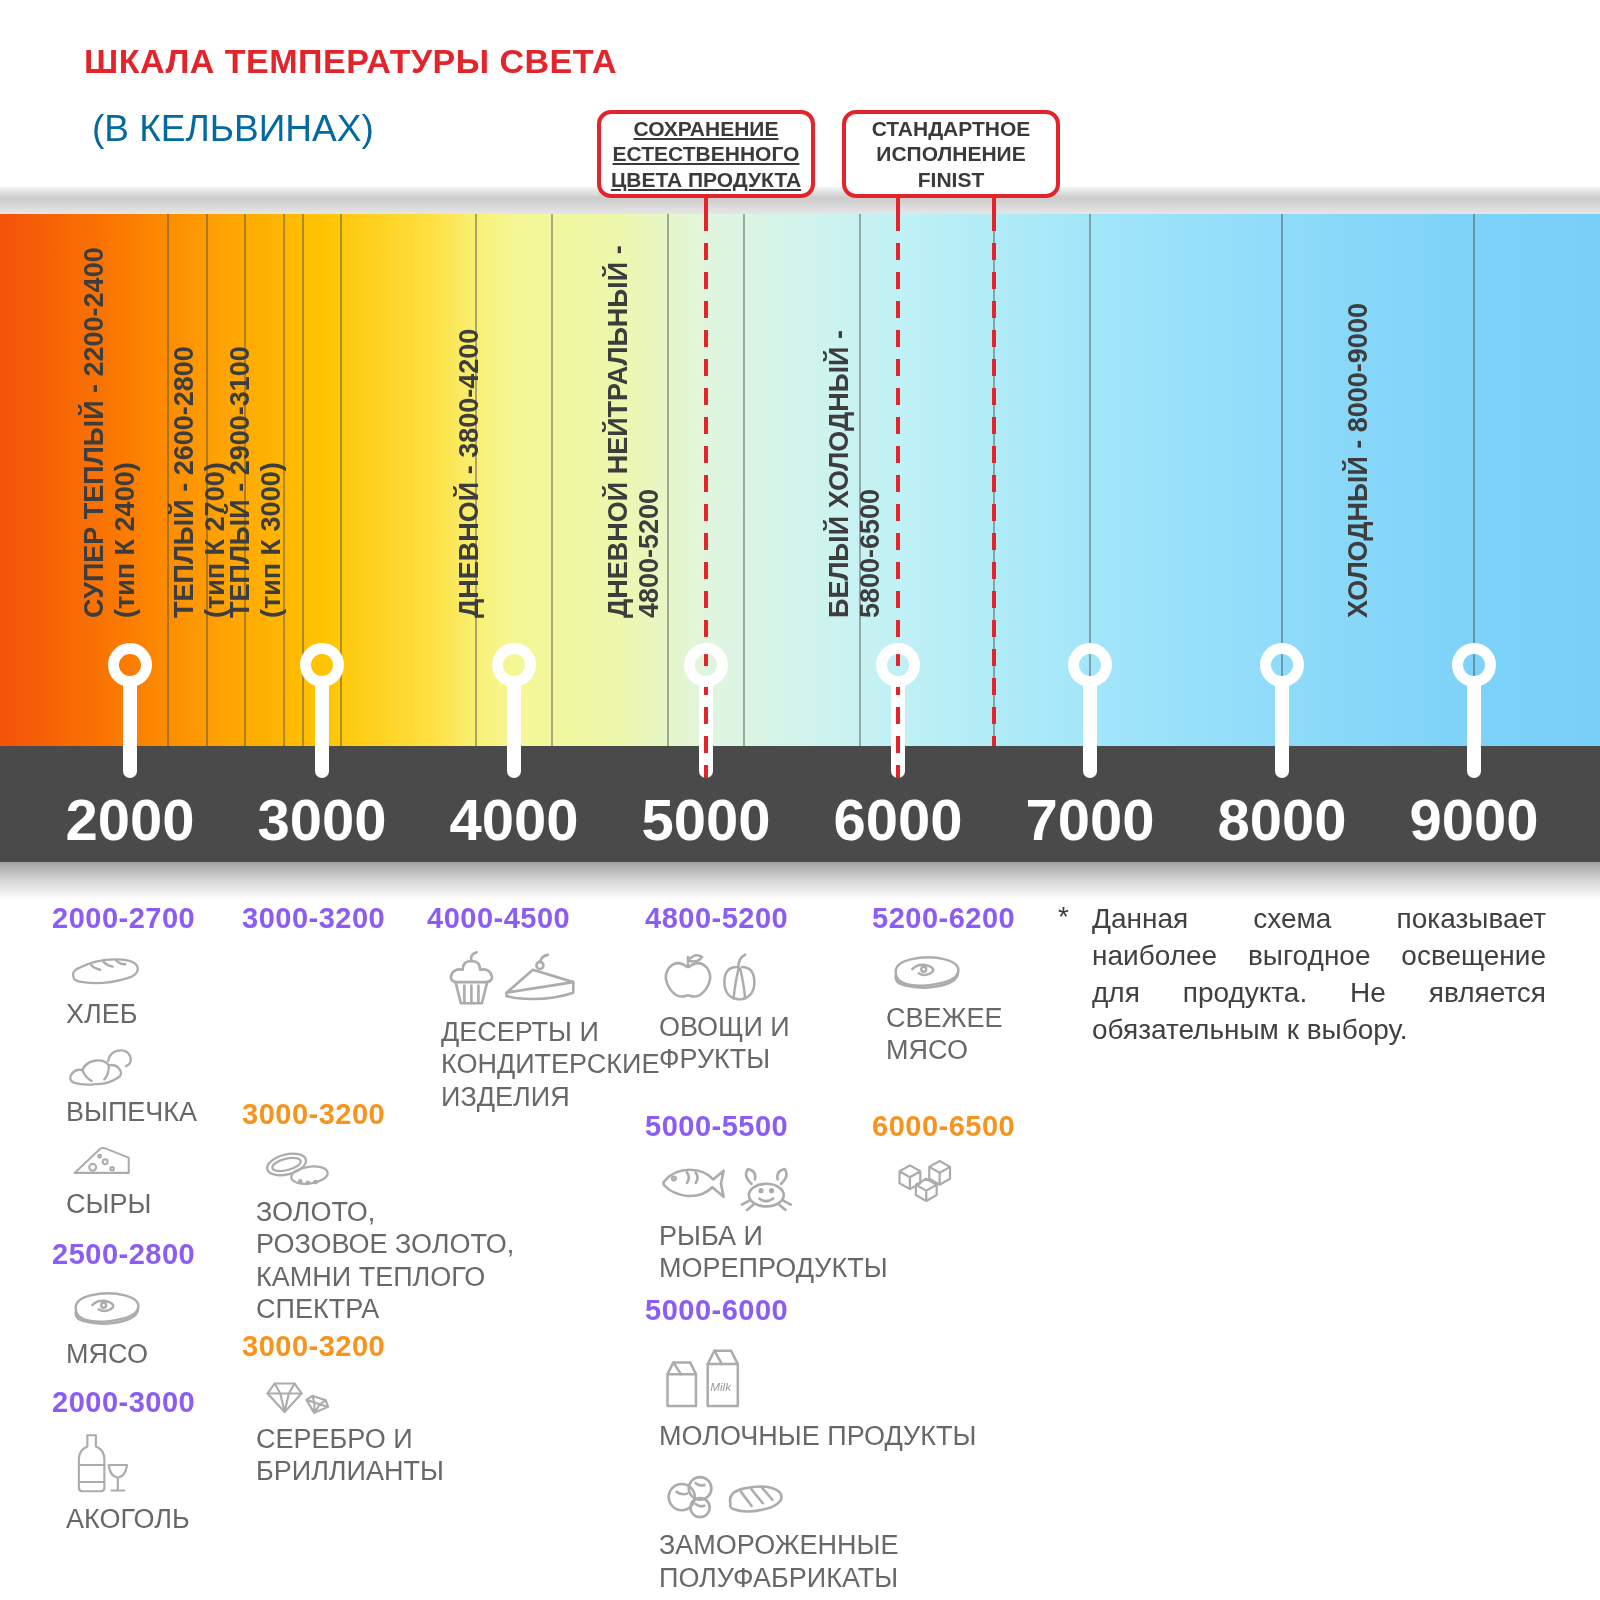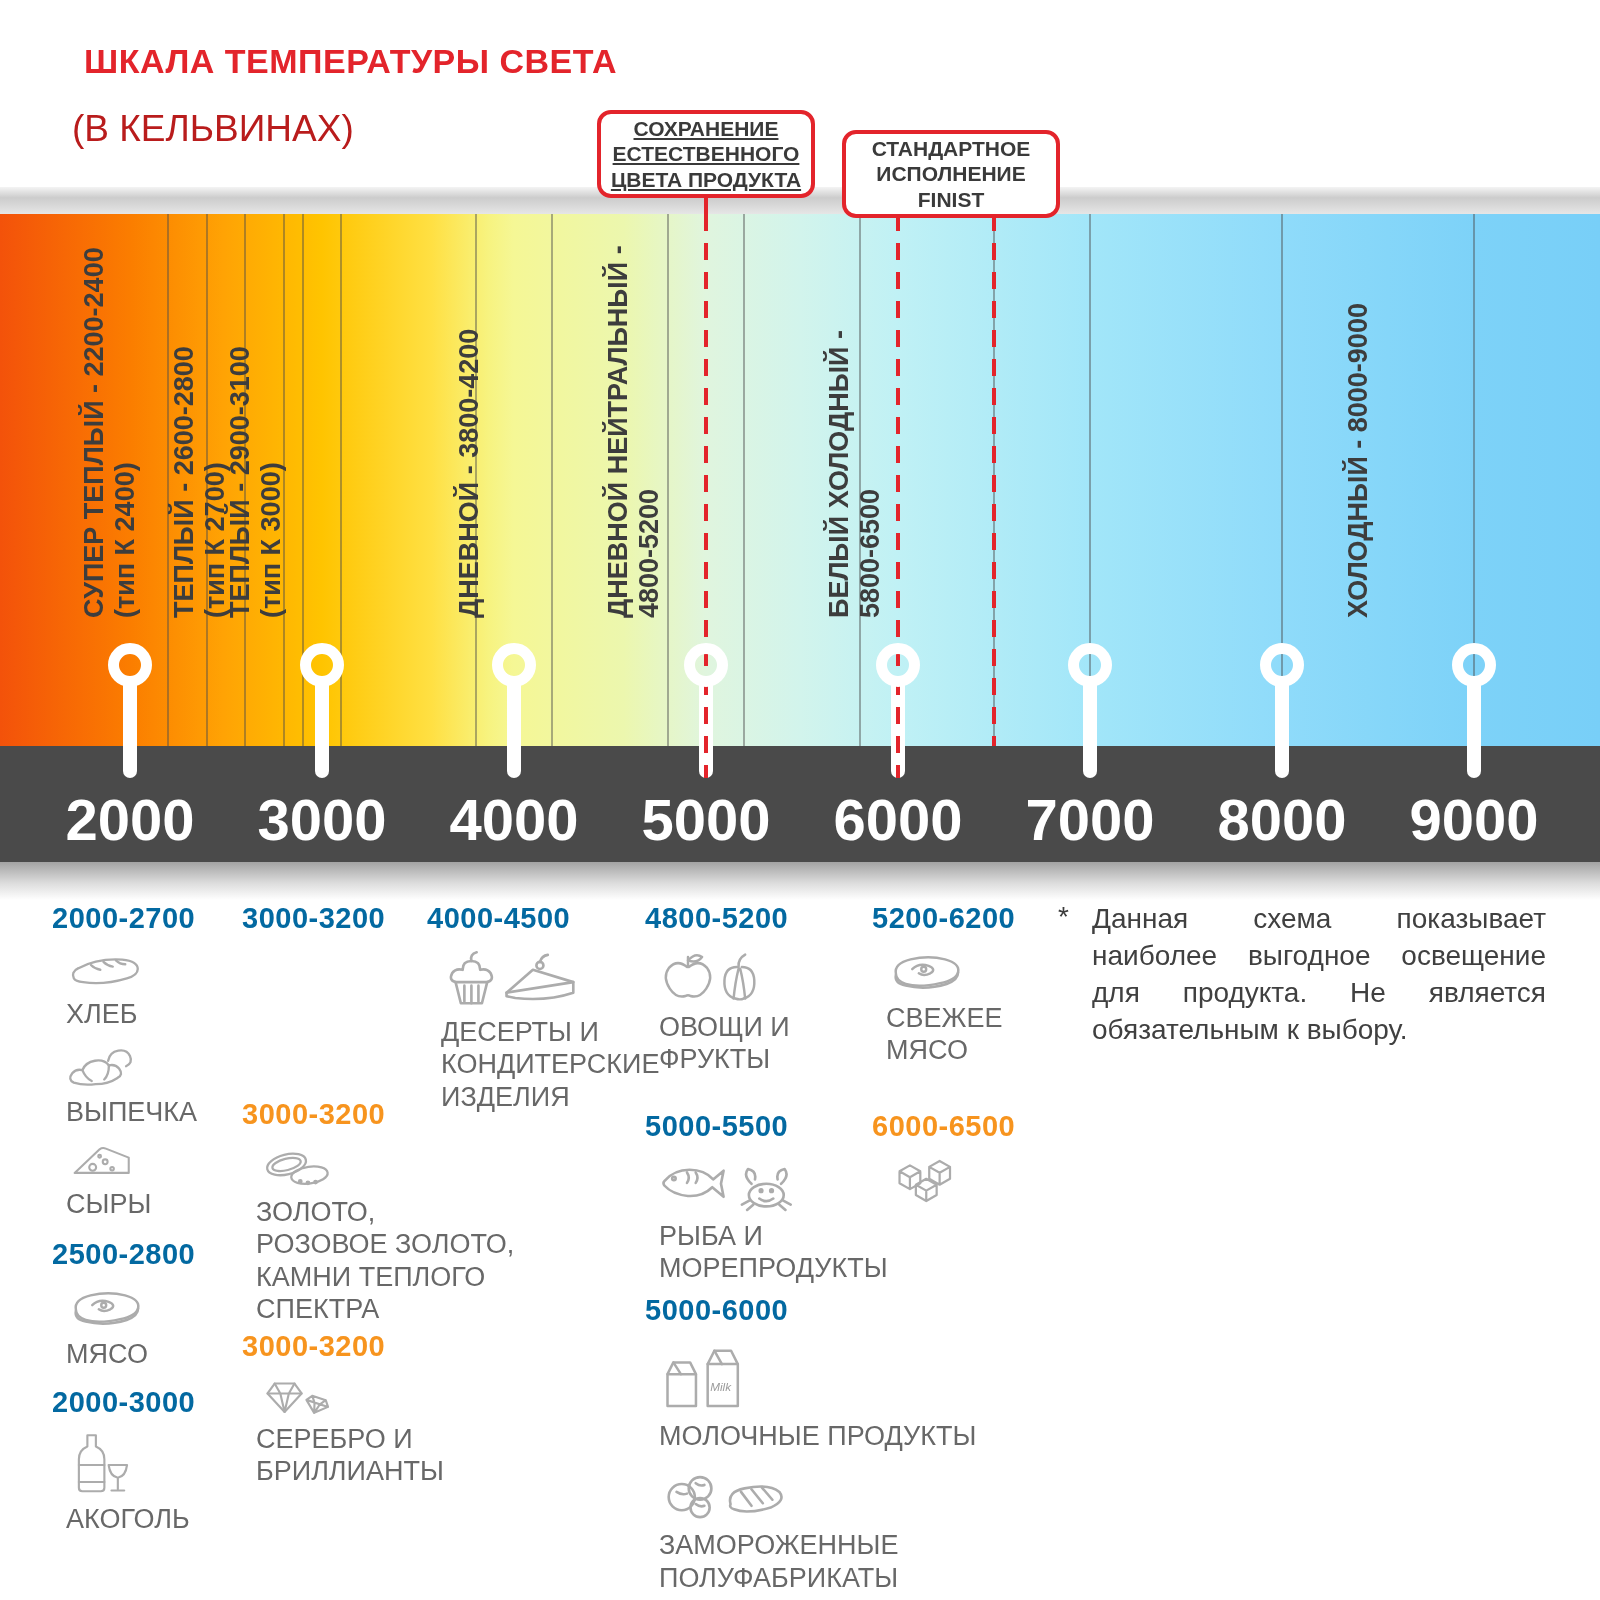--- a/index.html
+++ b/index.html
@@ -1,21 +1,21 @@
 <!DOCTYPE html>
 <html><head>
 <meta charset="utf-8">
 <style>
   html,body{margin:0;padding:0;background:#fff;}
   #stage{
     position:relative;width:1600px;height:1600px;background:#ffffff;overflow:hidden;
     font-family:"Liberation Sans","DejaVu Sans",sans-serif;
   }
   .title{position:absolute;left:84px;top:42px;font-size:34px;font-weight:bold;color:#e3242b;letter-spacing:.5px;}
-  .subtitle{position:absolute;left:72px;top:108px;font-size:37px;color:#b91c1c;}
+  .subtitle{position:absolute;left:92px;top:108px;font-size:37px;color:#0369a1;}
   .top-shadow{position:absolute;left:0;top:187px;width:1600px;height:27px;
     background:linear-gradient(180deg,#f4f4f4 0%,#cccccc 40%,#e6e6e6 100%);}
   .grad{position:absolute;left:0;top:214px;width:1600px;height:532px;
     background:linear-gradient(90deg,
       #f3520a 0%, #fb7d00 8.1%, #ffa304 14%, #ffc400 20.1%, #ffe043 27%,
       #f7f37f 30.5%, #f5f795 32.1%, #ecf7ae 39%, #e0f5de 44.1%, #d2f4ec 50%,
       #c0f1f5 56.1%, #a2e6f9 68.1%, #8fdbfa 80.1%, #7dd2f8 92.1%, #78cff8 100%);}
   .gridline{position:absolute;top:214px;height:532px;width:2px;background:rgba(75,75,75,.45);}
   .vlabel{position:absolute;transform-origin:0 100%;transform:rotate(-90deg);
     font-weight:bold;color:#3d3d3d;font-size:27px;line-height:31px;white-space:nowrap;}
@@ -26,21 +26,21 @@
   .dash{position:absolute;width:4px;z-index:3;
     background:repeating-linear-gradient(180deg,#e3242b 0 17px,rgba(0,0,0,0) 17px 29px);}
   .stem{position:absolute;width:14px;background:#ffffff;border-radius:0 0 7px 7px;z-index:2;}
   .ring{position:absolute;width:44px;height:44px;border:11px solid #ffffff;border-radius:50%;box-sizing:border-box;z-index:4;}
   .darkbar{position:absolute;left:0;top:746px;width:1600px;height:116px;background:#4a4a4a;}
   .bottom-shadow{position:absolute;left:0;top:862px;width:1600px;height:38px;
     background:linear-gradient(180deg,#a3a3a3 0%,#dcdcdc 55%,#ffffff 100%);}
   .tick-num{position:absolute;top:791px;transform:translateX(-50%);color:#fff;font-weight:bold;font-size:58px;line-height:1;z-index:5;}
   .cat-group{position:absolute;}
   .cat-range{font-size:29px;font-weight:bold;letter-spacing:.5px;}
-  .cat-range.red{color:#0369a1;}
+  .cat-range.red{color:#8b5cf6;}
   .cat-range.orange{color:#f7941e;}
   .cat-item{margin:12px 0 0 14px;}
   .cat-icon{display:block;}
   .cat-icon svg{display:block;}
   .cat-label{font-size:27px;color:#686868;line-height:1.2;margin-top:4px;}
   .footnote{position:absolute;left:1058px;top:901px;width:488px;display:flex;}
   .footnote-star{font-size:28px;color:#3c3c3c;width:34px;flex:0 0 auto;}
   .footnote-text{font-size:28px;color:#404040;text-align:justify;line-height:1.32;flex:1;}
 </style>
 </head>
@@ -108,21 +108,21 @@
     <div class="stem" style="left: 1467px; top: 682px; height: 96px;"></div>
     <div class="callout" style="left: 597px; top: 110px; width: 218px; height: 88px; text-decoration: underline;">
       <div>
         <div>СОХРАНЕНИЕ</div>
         <div>ЕСТЕСТВЕННОГО</div>
         <div>ЦВЕТА ПРОДУКТА</div>
       </div>
     </div>
     <div class="callout-stem" style="left: 704px; top: 198px; height: 20px;"></div>
     <div class="dash" style="left: 704px; top: 214px; height: 564px;"></div>
-    <div class="callout" style="left: 842px; top: 110px; width: 218px; height: 88px; margin-top: 20px;">
+    <div class="callout" style="left: 842px; top: 110px; width: 218px; height: 88px;">
       <div>
         <div>СТАНДАРТНОЕ</div>
         <div>ИСПОЛНЕНИЕ</div>
         <div>FINIST</div>
       </div>
     </div>
     <div class="callout-stem" style="left: 896px; top: 198px; height: 20px;"></div>
     <div class="dash" style="left: 896px; top: 214px; height: 564px;"></div>
     <div class="callout-stem" style="left: 992px; top: 198px; height: 20px;"></div>
     <div class="dash" style="left: 992px; top: 214px; height: 532px;"></div>

